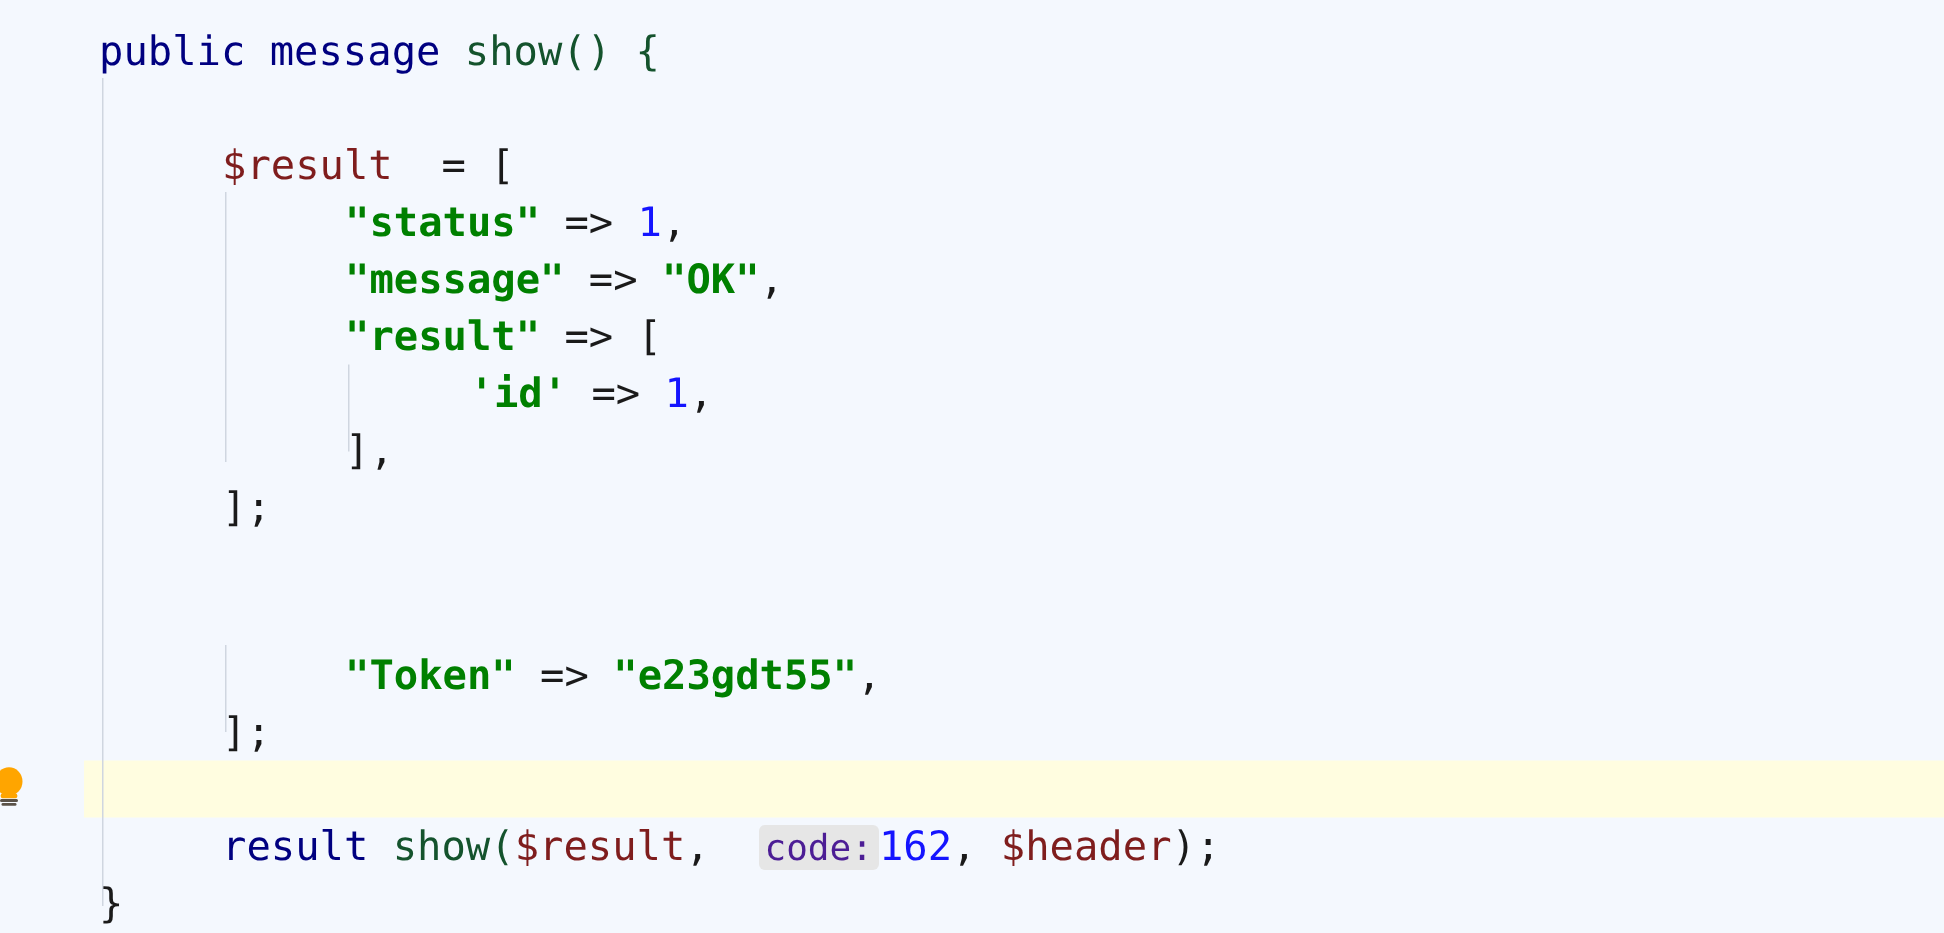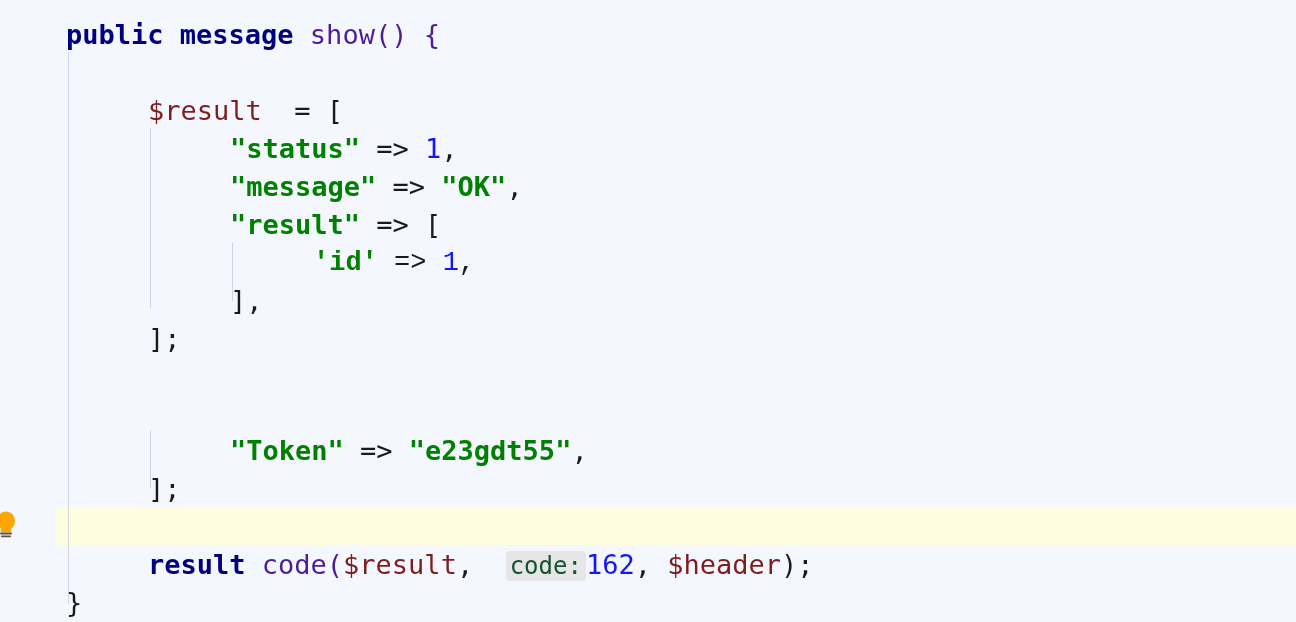--- a/index.html
+++ b/index.html
@@ -78,31 +78,31 @@
     position: absolute;
     left: 0;
     width: 1296px;
     height: 38px;
     padding-left: 66px;
     box-sizing: border-box;
     white-space: pre;
   }
 
   
-  .kw   { color: #000080; font-weight: bold; }
-  .fn   { color: #4c1d95; }
+  .kw   { color: #000080; font-weight: normal; }
+  .fn   { color: #14532d; }
   .var  { color: #7f1d1d; }
   .str  { color: #008000; font-weight: bold; }
   .num  { color: #1414ff; }
   .punc { color: #1a1a1a; }
   .op   { color: #1a1a1a; }
   .cmt  { color: #808080; font-style: italic; }
 
   .hint {
-    color: #14532d;
+    color: #4c1d95;
     background: #e6e6e6;
     border-radius: 4px;
     padding: 1px 4px;
     font-size: 24px;
   }
 
   .caret {
     display: inline-block;
     width: 2px;
     height: 30px;
@@ -141,32 +141,32 @@
     <div class="line" style="top:54px;"></div>
 
     <div class="line" style="top:92px; padding-left:148px;"><span class="var">$result</span><span class="op">  = [</span></div>
 
     <div class="line" style="top:130px; padding-left:230px;"><span class="str">"status"</span><span class="op"> =&gt; </span><span class="num">1</span><span class="punc">,</span></div>
 
     <div class="line" style="top:168px; padding-left:230px;"><span class="str">"message"</span><span class="op"> =&gt; </span><span class="str">"OK"</span><span class="punc">,</span></div>
 
     <div class="line" style="top:206px; padding-left:230px;"><span class="str">"result"</span><span class="op"> =&gt; [</span></div>
 
-    <div class="line" style="top:244px; padding-left:313px;font-family:Liberation Mono, monospace;"><span class="str">'id'</span><span class="op"> =&gt; </span><span class="num">1</span><span class="punc">,</span></div>
+    <div class="line" style="top:244px; padding-left:313px;"><span class="str">'id'</span><span class="op"> =&gt; </span><span class="num">1</span><span class="punc">,</span></div>
 
     <div class="line" style="top:282px; padding-left:230px;"><span class="punc">],</span></div>
 
     <div class="line" style="top:320px; padding-left:148px;"><span class="punc">];</span></div>
 
     <div class="line" style="top:358px;"></div>
 
 
     <div class="line" style="top:432px; padding-left:230px;"><span class="str">"Token"</span><span class="op"> =&gt; </span><span class="str">"e23gdt55"</span><span class="punc">,</span></div>
 
     <div class="line" style="top:470px; padding-left:148px;"><span class="punc">];</span></div>
 
 
-    <div class="line" style="top:546px; padding-left:148px;"><span class="kw">result</span><span class="fn"> code(</span><span class="var">$result</span><span class="punc">,  </span><span class="hint">code:</span><span class="num">162</span><span class="punc">, </span><span class="var">$header</span><span class="punc">);</span></div>
+    <div class="line" style="top:546px; padding-left:148px;"><span class="kw">result</span><span class="fn"> show(</span><span class="var">$result</span><span class="punc">,  </span><span class="hint">code:</span><span class="num">162</span><span class="punc">, </span><span class="var">$header</span><span class="punc">);</span></div>
 
     <div class="line" style="top:584px; padding-left:66px;"><span class="punc">}</span></div>
 
   </div>
 </div>
 
 </body></html>

